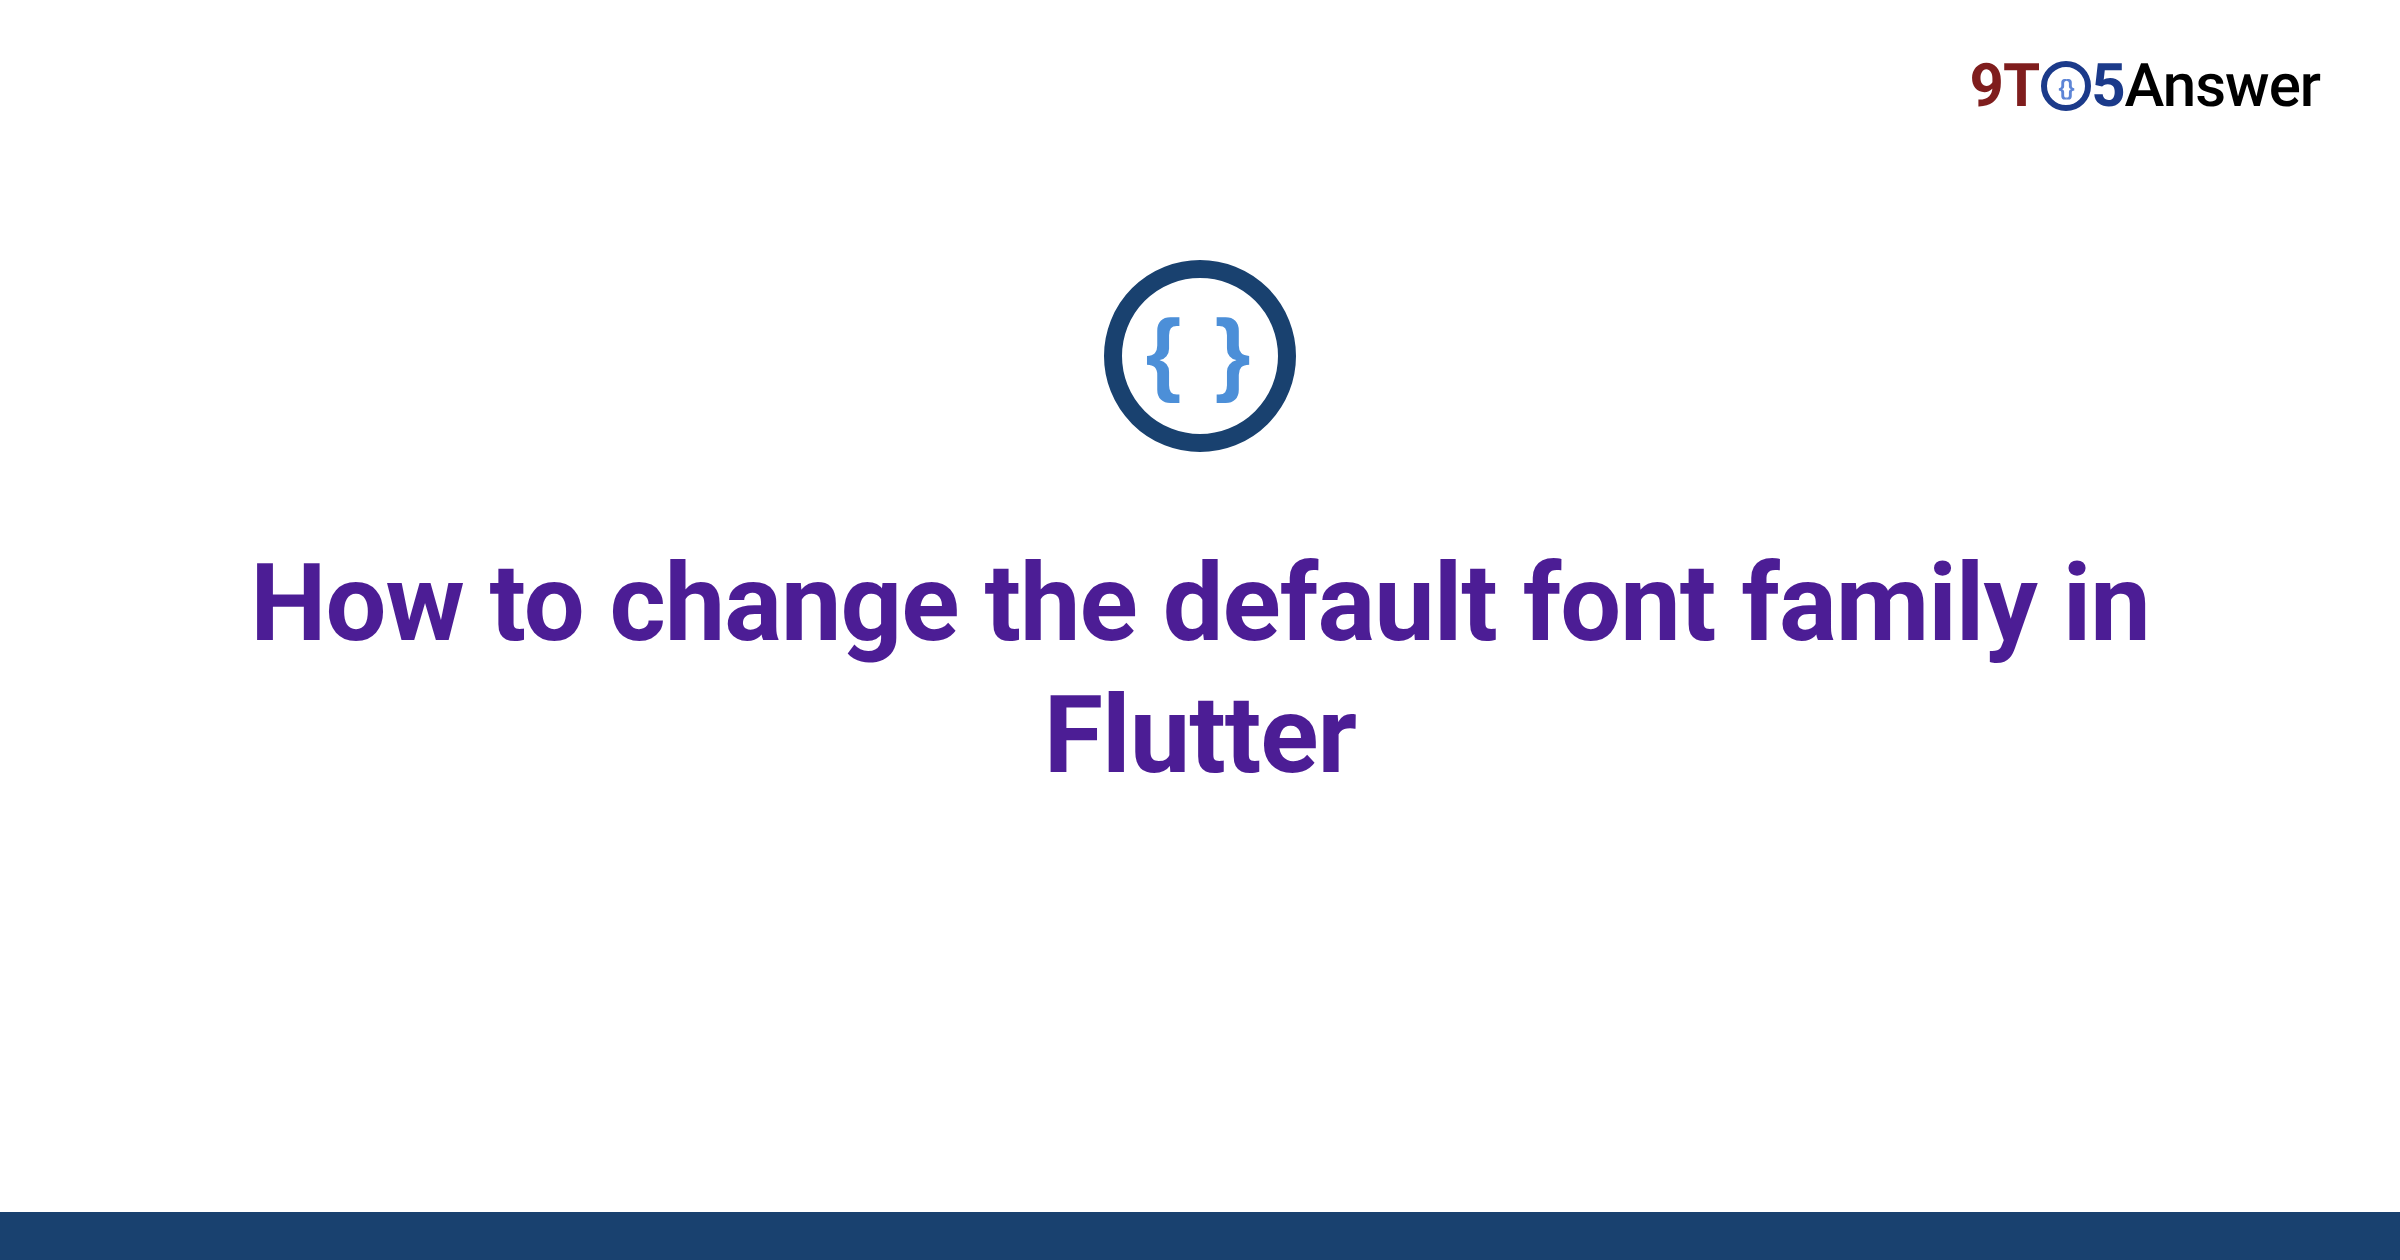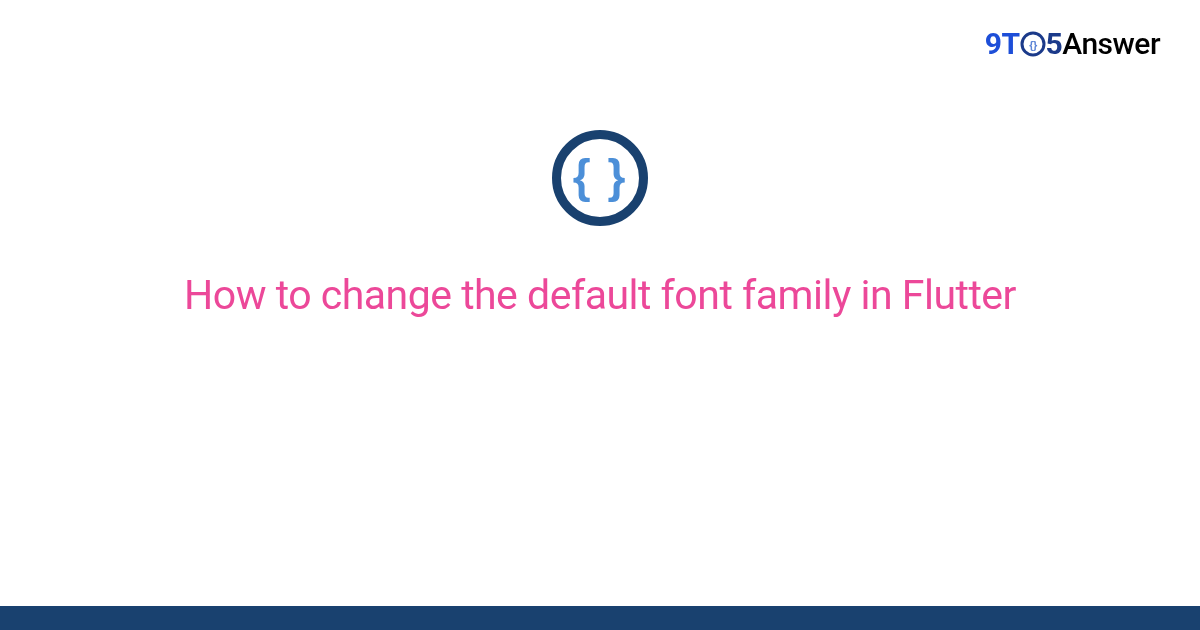--- a/index.html
+++ b/index.html
@@ -12,21 +12,21 @@
       overflow: hidden;
     }
     .brand {
       position: absolute;
       top: 26px;
       right: 40px;
       font-size: 30px;
       font-weight: 600;
       letter-spacing: -0.5px;
     }
-    .brand .b9t { color: #1d4ed8; font-weight: 700; }
+    .brand .b9t { color: #7f1d1d; font-weight: 700; }
     .brand .logo-o {
       display: inline-flex;
       align-items: center;
       justify-content: center;
       vertical-align: -3px;
     }
     .brand .b5 { color: #1b3a8a; font-weight: 700; }
     .brand .banswer { color: #000000; font-weight: 500; }
     .center-wrap {
       position: absolute;
@@ -52,24 +52,24 @@
       font-size: 46px;
       font-weight: 800;
       color: #4c8fd8;
       letter-spacing: 2px;
       line-height: 1;
       transform: translateY(-2px);
     }
     .title {
       max-width: 960px;
       text-align: center;
-      font-size: 41px;
+      font-size: 54px;
       line-height: 1.22;
-      font-weight: 400;
-      color: #ec4899;
+      font-weight: 700;
+      color: #4c1d95;
       letter-spacing: -0.5px;
     }
     .footer-bar {
       position: absolute;
       left: 0; right: 0; bottom: 0;
       height: 24px;
       background: #19416f;
     }
   </style>
 </head>

